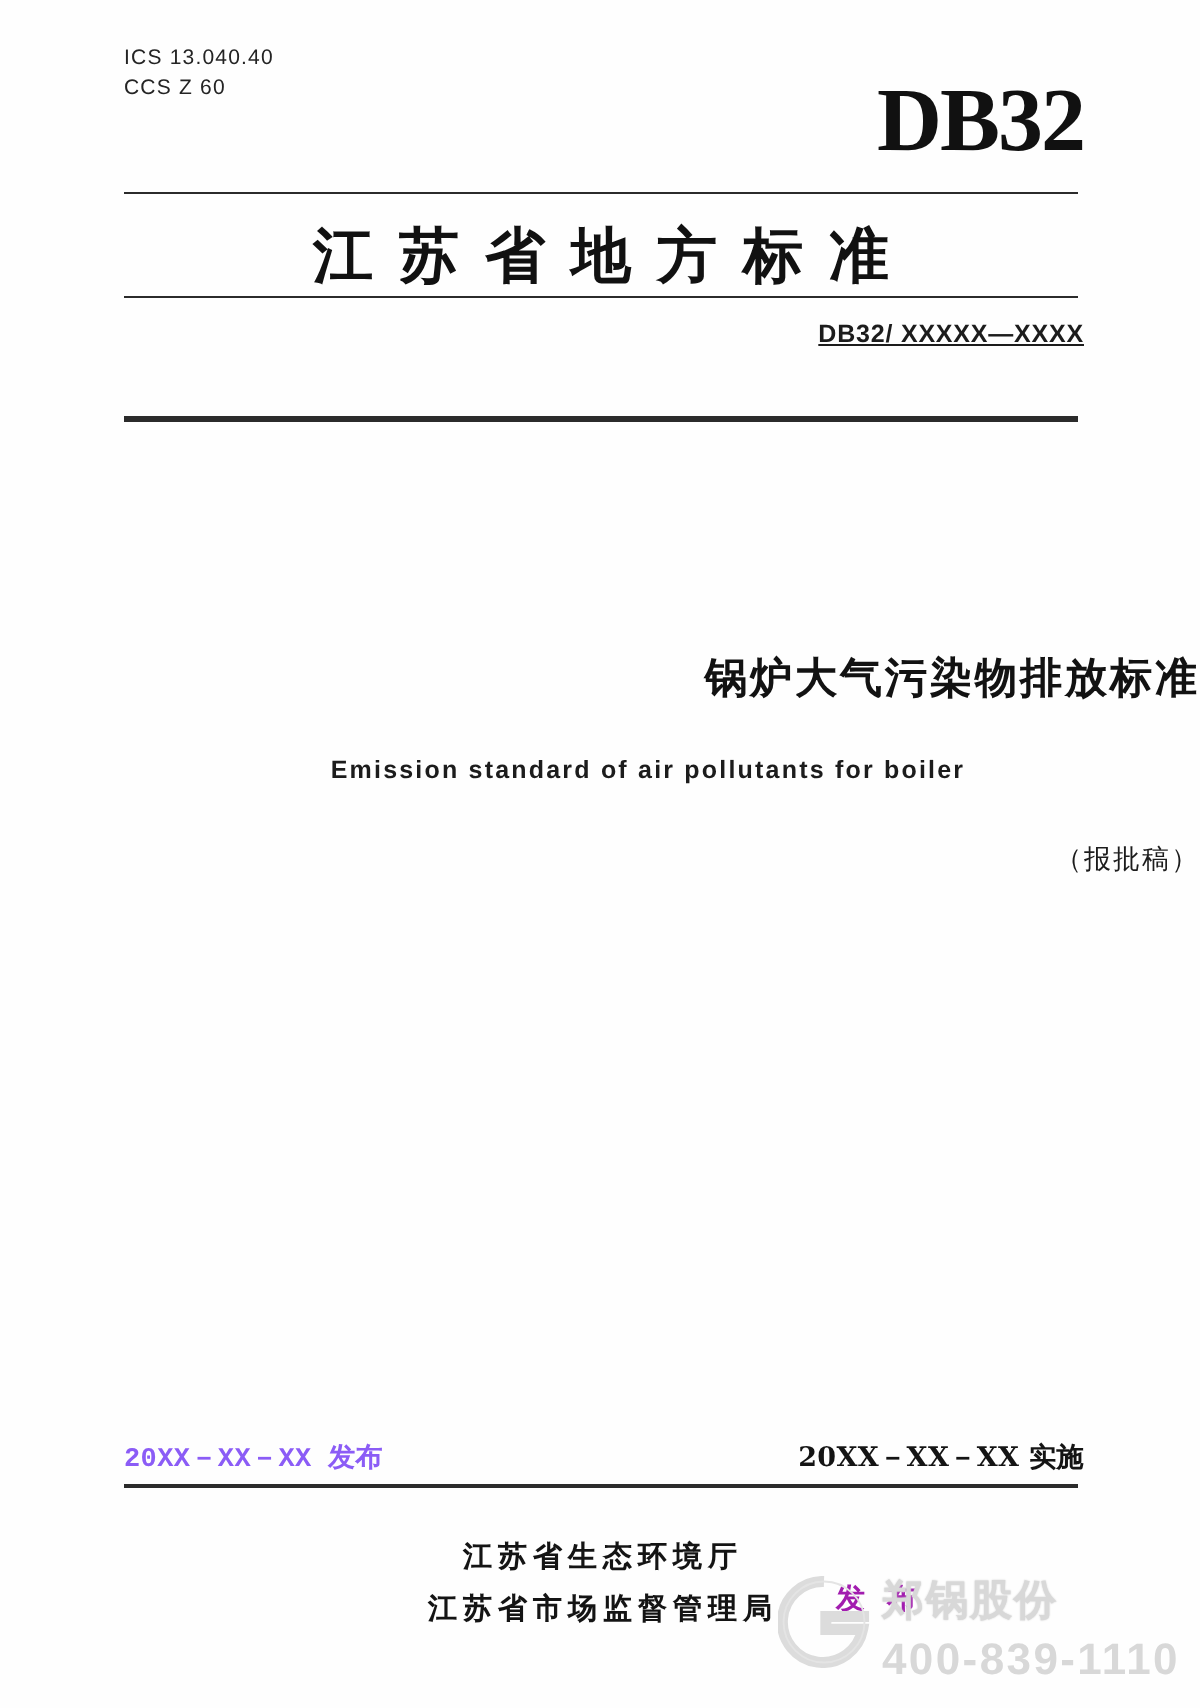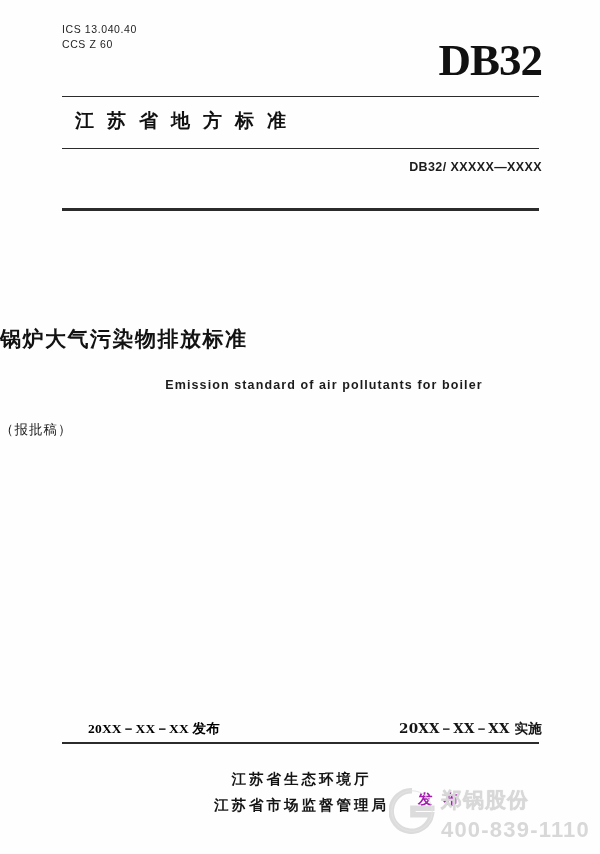--- a/index.html
+++ b/index.html
@@ -75,46 +75,48 @@
     top: 742px;
     width: 477px;
     height: 1.6px;
   }
 
   .province-title {
     position: absolute;
     left: 62px;
     top: 108px;
     width: 477px;
-    font-family: "DejaVu Serif", serif;
-    font-weight: bold;
-    font-size: 19px;
+    text-align: center;
+    font-family: "DejaVu Serif", serif;
+    font-weight: bold;
+    font-size: 30px;
     letter-spacing: 13px;
     text-indent: 13px;
     color: #111111;
   }
 
   .std-number {
     position: absolute;
     right: 58px;
     top: 160px;
     font-family: "Liberation Sans", sans-serif;
     font-weight: bold;
     font-size: 12.5px;
     letter-spacing: 0.4px;
     color: #1c1c1c;
+    text-decoration: underline;
   }
 
   
   .doc-title-cn {
     position: absolute;
     left: 0;
     top: 325px;
     width: 600px;
-    text-align: left;
+    text-align: right;
     font-family: "DejaVu Serif", serif;
     font-weight: bold;
     font-size: 21px;
     letter-spacing: 1.5px;
     color: #121212;
   }
 
   .doc-title-en {
     position: absolute;
     left: 0;
@@ -127,38 +129,37 @@
     letter-spacing: 1.1px;
     color: #1c1c1c;
     margin-left: 24px;
   }
 
   .doc-stage {
     position: absolute;
     left: 0;
     top: 421px;
     width: 600px;
-    text-align: left;
+    text-align: right;
     font-family: "DejaVu Serif", serif;
     font-size: 13.5px;
     letter-spacing: 1px;
     color: #1c1c1c;
   }
 
   
   .date-issue {
     position: absolute;
     left: 62px;
     top: 720px;
-    font-family: Liberation Serif, serif;
+    font-family: Liberation Mono, monospace;
     font-weight: bold;
     font-size: 13.5px;
     letter-spacing: 0.2px;
-    color: #000000;
-    margin-left: 26px;
+    color: #8b5cf6;
   }
   .date-effect {
     position: absolute;
     right: 58px;
     top: 720px;
     font-family: "DejaVu Serif", serif;
     font-weight: bold;
     font-size: 13.5px;
     letter-spacing: 0.2px;
     color: #141414;

